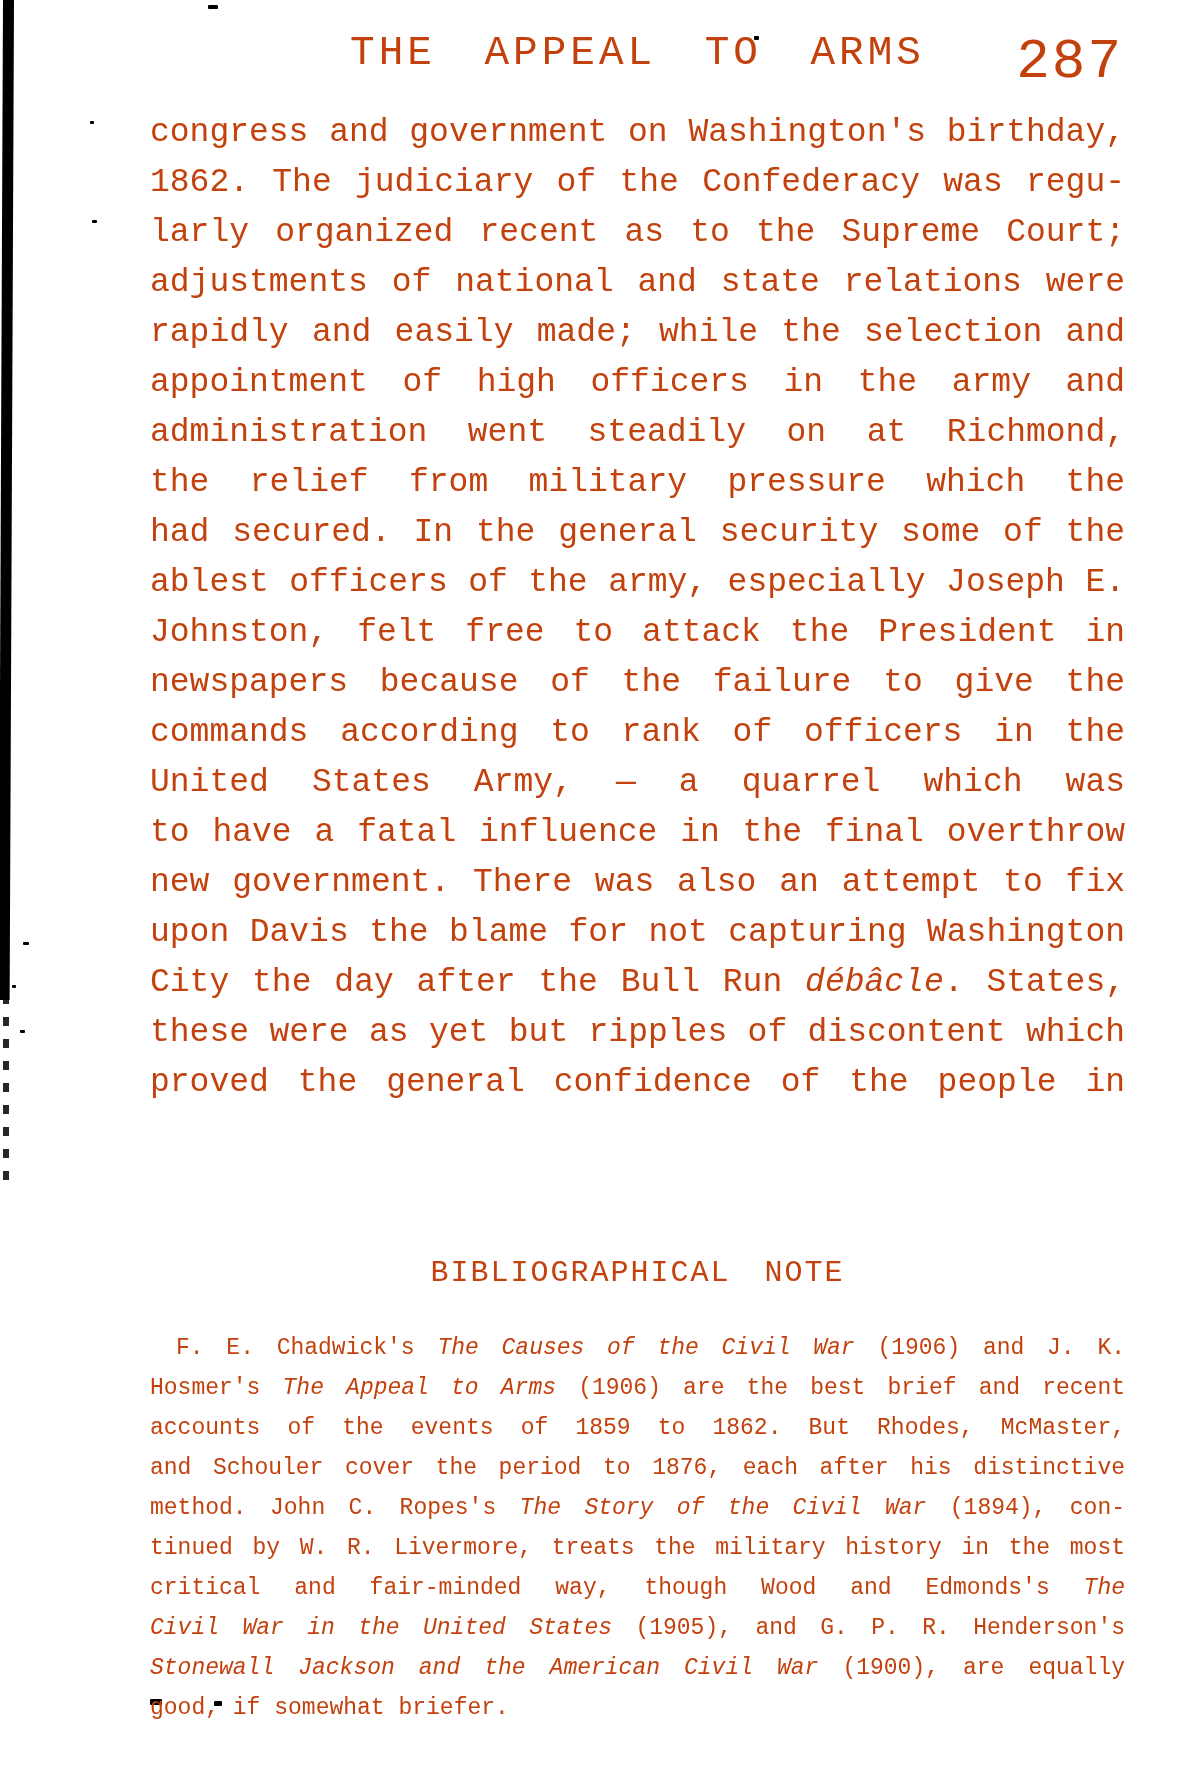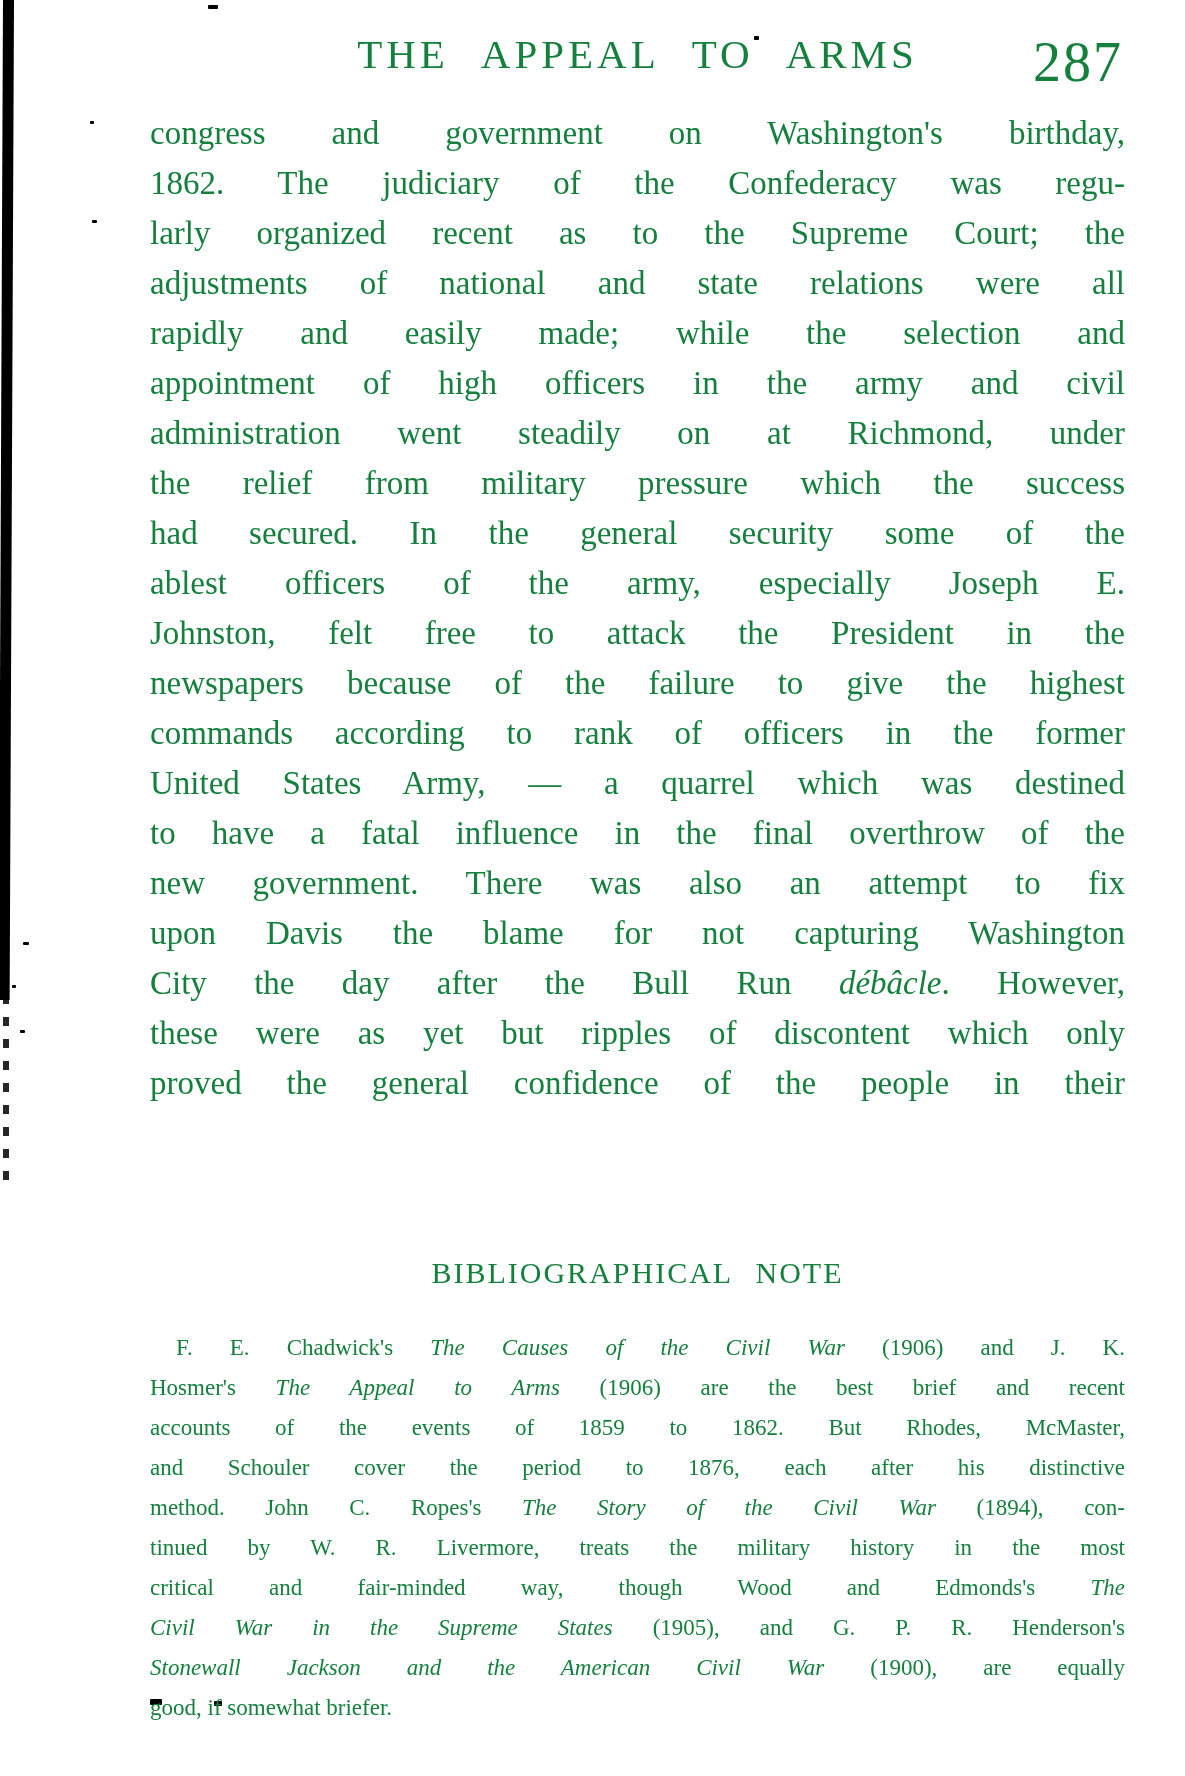--- a/index.html
+++ b/index.html
@@ -1,22 +1,22 @@
 <!DOCTYPE html>
 <html><head>
 <meta charset="utf-8">
 <style>
   html, body { margin: 0; padding: 0; background: #ffffff; }
   .page {
     position: relative;
     width: 1185px;
     height: 1776px;
     background: #ffffff;
-    font-family: Liberation Serif, serif;
-    color: #15803d;
+    font-family: Liberation Mono, monospace;
+    color: #c2410c;
     overflow: hidden;
   }
 
   
   .edge-bar {
     position: absolute;
     left: 3px; top: 0;
     width: 11px; height: 1000px;
     background: #000;
     transform: rotate(0.25deg);
@@ -123,32 +123,32 @@
       <div class="tline"><span>the relief from military pressure which the success</span></div>
       <div class="tline"><span>had secured.  In the general security some of the</span></div>
       <div class="tline"><span>ablest officers of the army, especially Joseph E.</span></div>
       <div class="tline"><span>Johnston, felt free to attack the President in the</span></div>
       <div class="tline"><span>newspapers because of the failure to give the highest</span></div>
       <div class="tline"><span>commands according to rank of officers in the former</span></div>
       <div class="tline"><span>United States Army, — a quarrel which was destined</span></div>
       <div class="tline"><span>to have a fatal influence in the final overthrow of the</span></div>
       <div class="tline"><span>new government.  There was also an attempt to fix</span></div>
       <div class="tline"><span>upon Davis the blame for not capturing Washington</span></div>
-      <div class="tline"><span>City the day after the Bull Run </span><span class="it">débâcle</span><span>.  However,</span></div>
+      <div class="tline"><span>City the day after the Bull Run </span><span class="it">débâcle</span><span>.  States,</span></div>
       <div class="tline"><span>these were as yet but ripples of discontent which only</span></div>
       <div class="tline"><span>proved the general confidence of the people in their</span></div>
     </div>
 
   <div class="note-heading">BIBLIOGRAPHICAL NOTE</div>
   <div class="note-block" id="note-lines">
       <div class="tline indent"><span>F. E. Chadwick's </span><span class="it">The Causes of the Civil War</span><span> (1906) and J. K.</span></div>
       <div class="tline"><span>Hosmer's </span><span class="it">The Appeal to Arms</span><span> (1906) are the best brief and recent</span></div>
       <div class="tline"><span>accounts of the events of 1859 to 1862.  But Rhodes, McMaster,</span></div>
       <div class="tline"><span>and Schouler cover the period to 1876, each after his distinctive</span></div>
       <div class="tline"><span>method.  John C. Ropes's </span><span class="it">The Story of the Civil War</span><span> (1894), con-</span></div>
       <div class="tline"><span>tinued by W. R. Livermore, treats the military history in the most</span></div>
       <div class="tline"><span>critical and fair-minded way, though Wood and Edmonds's </span><span class="it">The</span></div>
-      <div class="tline"><span class="it">Civil War in the Supreme States</span><span> (1905), and G. P. R. Henderson's</span></div>
+      <div class="tline"><span class="it">Civil War in the United States</span><span> (1905), and G. P. R. Henderson's</span></div>
       <div class="tline"><span class="it">Stonewall Jackson and the American Civil War</span><span> (1900), are equally</span></div>
       <div class="tline last"><span>good, if somewhat briefer.</span></div>
     </div>
 
 </div>
 
 </body></html>

